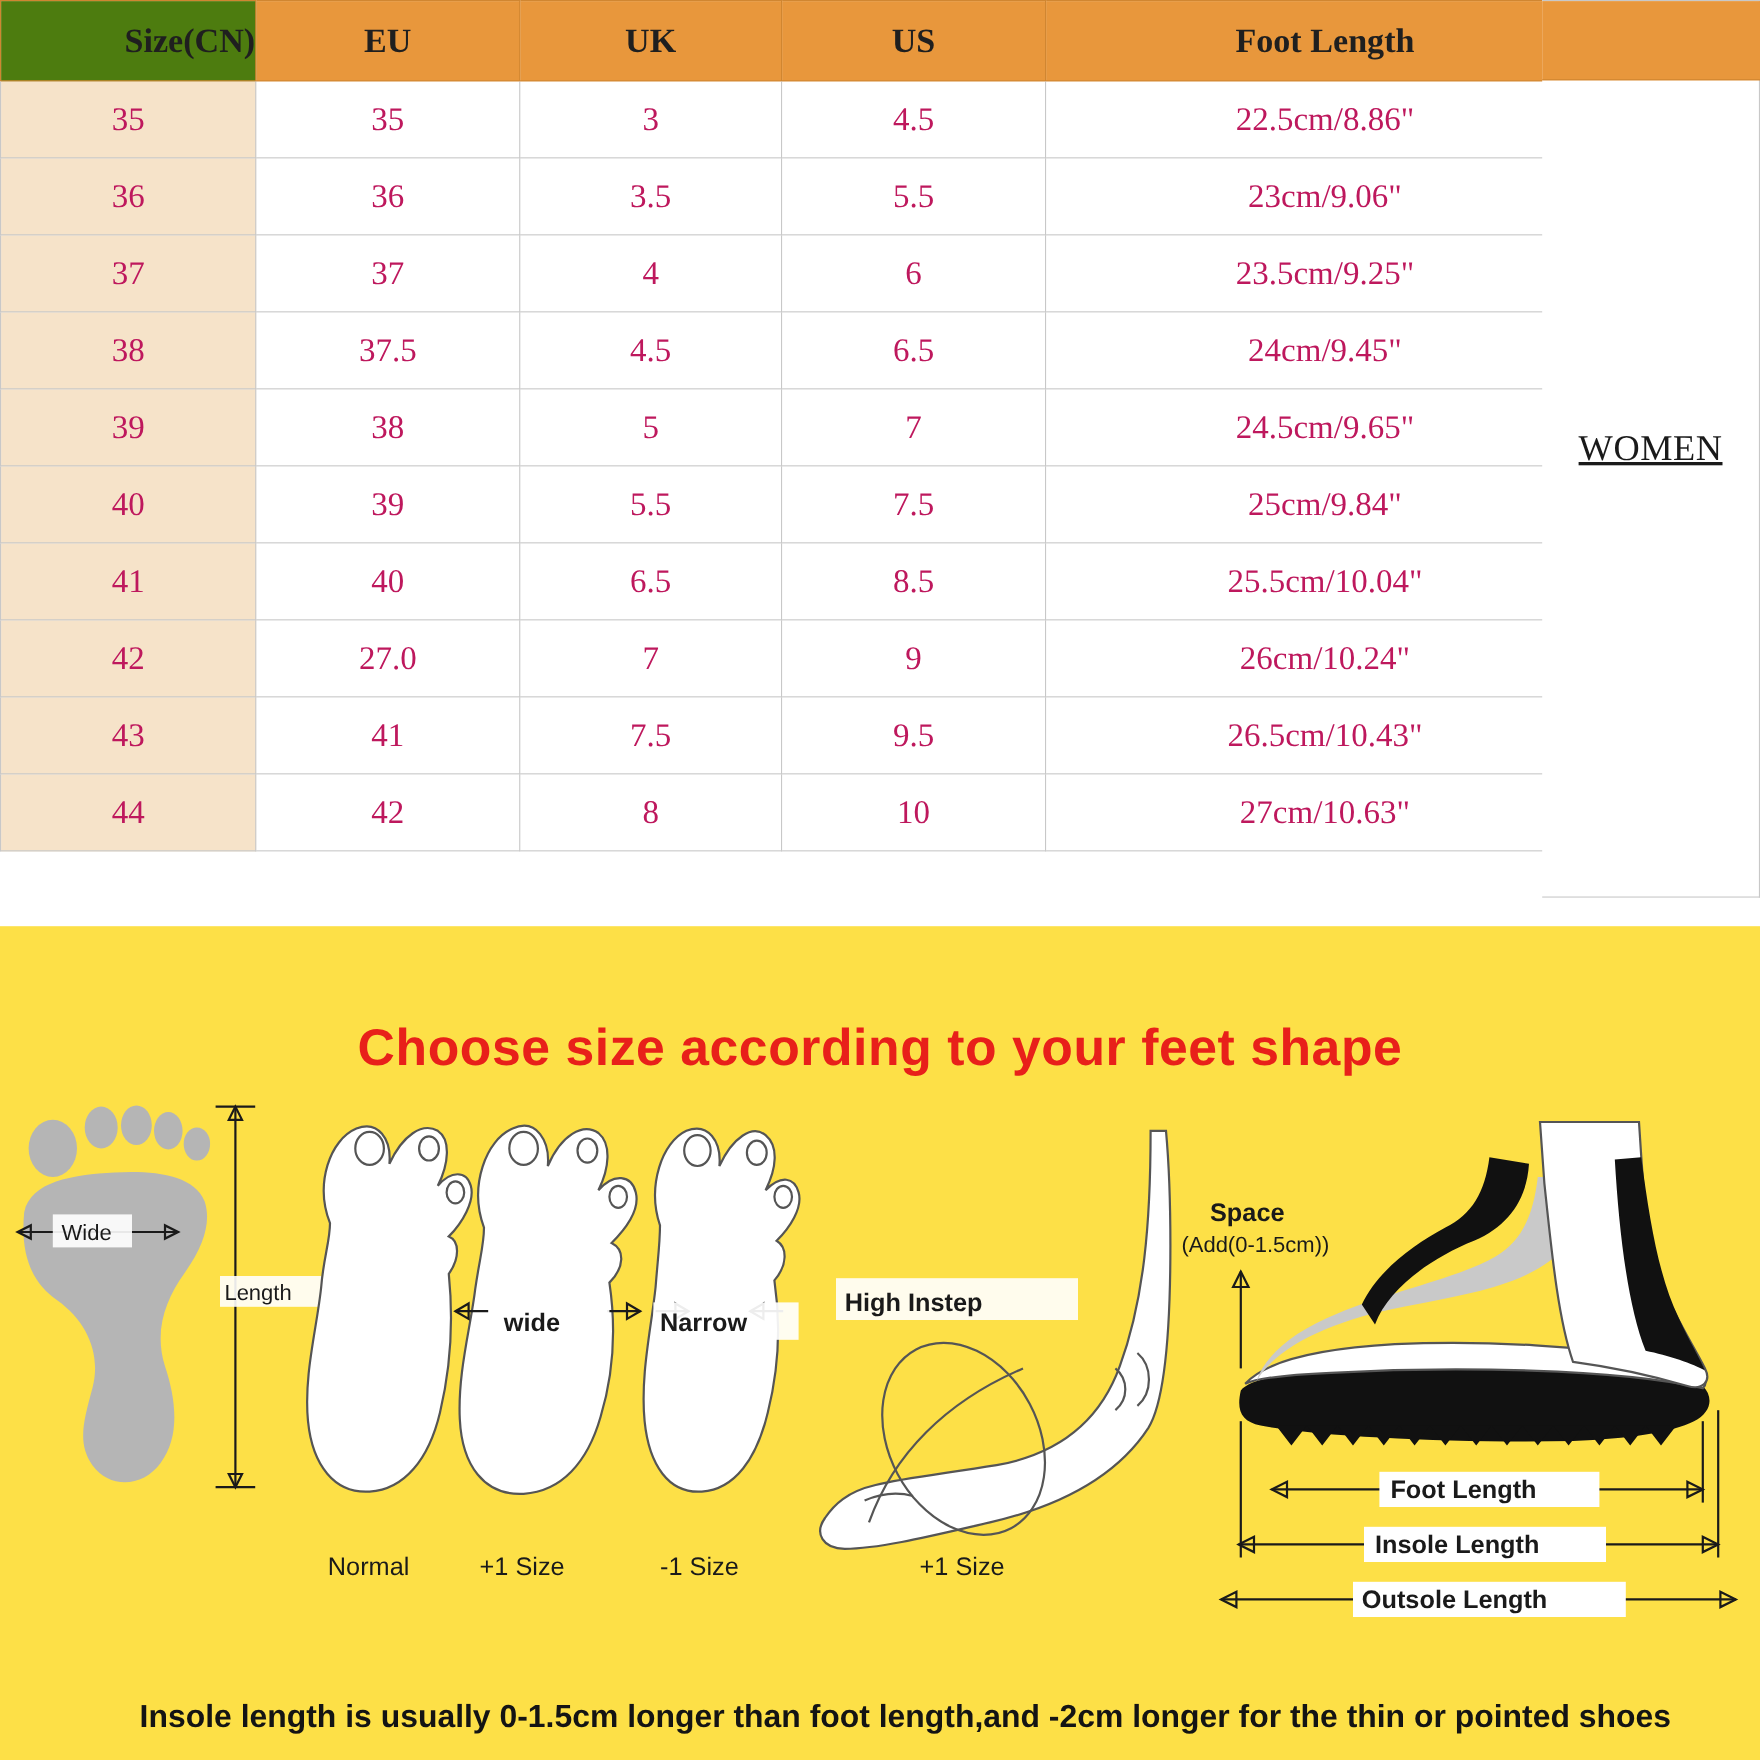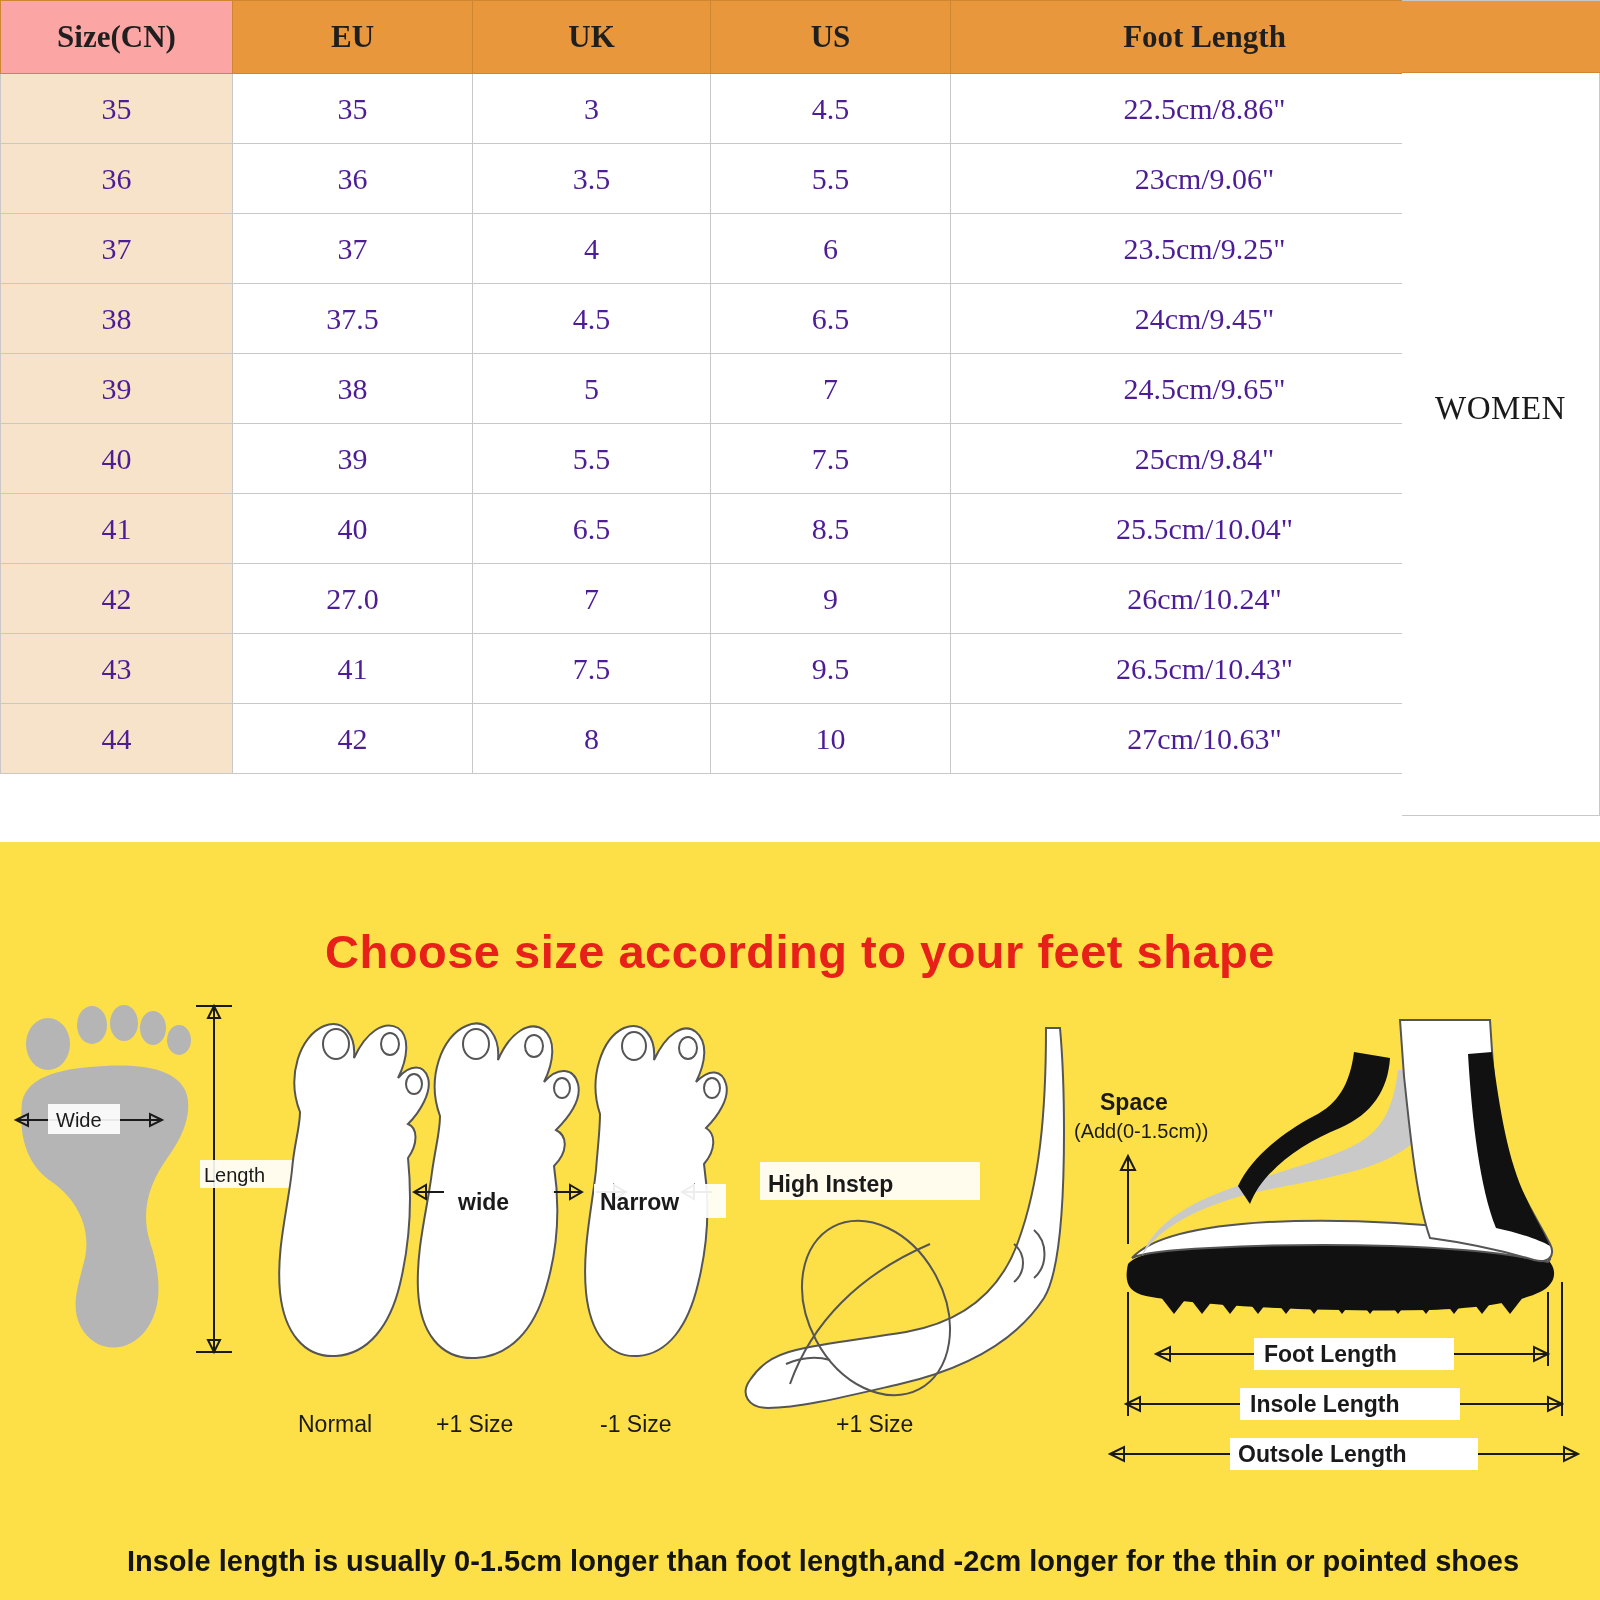--- a/index.html
+++ b/index.html
@@ -32,33 +32,34 @@
     border-collapse: collapse;
     width: 1458px;
     table-layout: fixed;
   }
   table.size-table th,
   table.size-table td {
     border: 1px solid #c8c8c8;
     text-align: center;
     font-size: 30px;
     font-family: "Liberation Serif", serif;
-    color: #4c1d95;
+    color: #be185d;
     height: 69px;
     padding: 0;
   }
   table.size-table thead th {
     background: #e8973c;
     font-size: 31px;
     color: #1f1f1f;
     height: 72px;
     border-color: #d08631;
   }
   table.size-table thead th.col-cn {
-    background: #fca5a5;
+    background: #4d7c0f;
+    text-align: right;
   }
   table.size-table tbody td.col-cn {
     background: #f6e3c9;
   }
   table.size-table tbody td {
     background: #ffffff;
   }
   col.c-cn { width: 232px; }
   col.c-eu { width: 240px; }
   col.c-uk { width: 238px; }
@@ -86,20 +87,21 @@
     width: 198px; height: 72px;
     background: #e8973c;
     border-bottom: 1px solid #d08631;
     box-sizing: border-box;
   }
   .women-label {
     font-size: 33px;
     color: #1a1a1a;
     letter-spacing: 0.5px;
     font-family: "Liberation Serif", serif;
+    text-decoration: underline;
   }
 
   
   .lower {
     position: absolute;
     left: 0;
     top: 842px;
     width: 1600px;
     height: 758px;
     background: #fde047;

